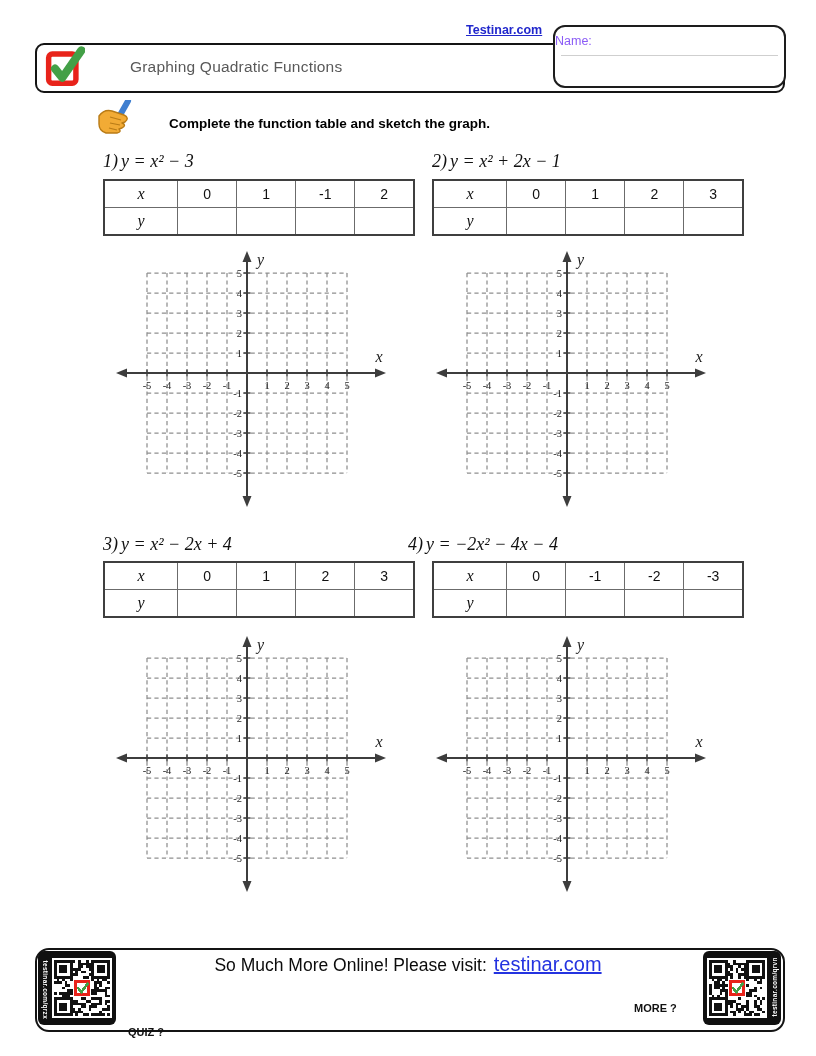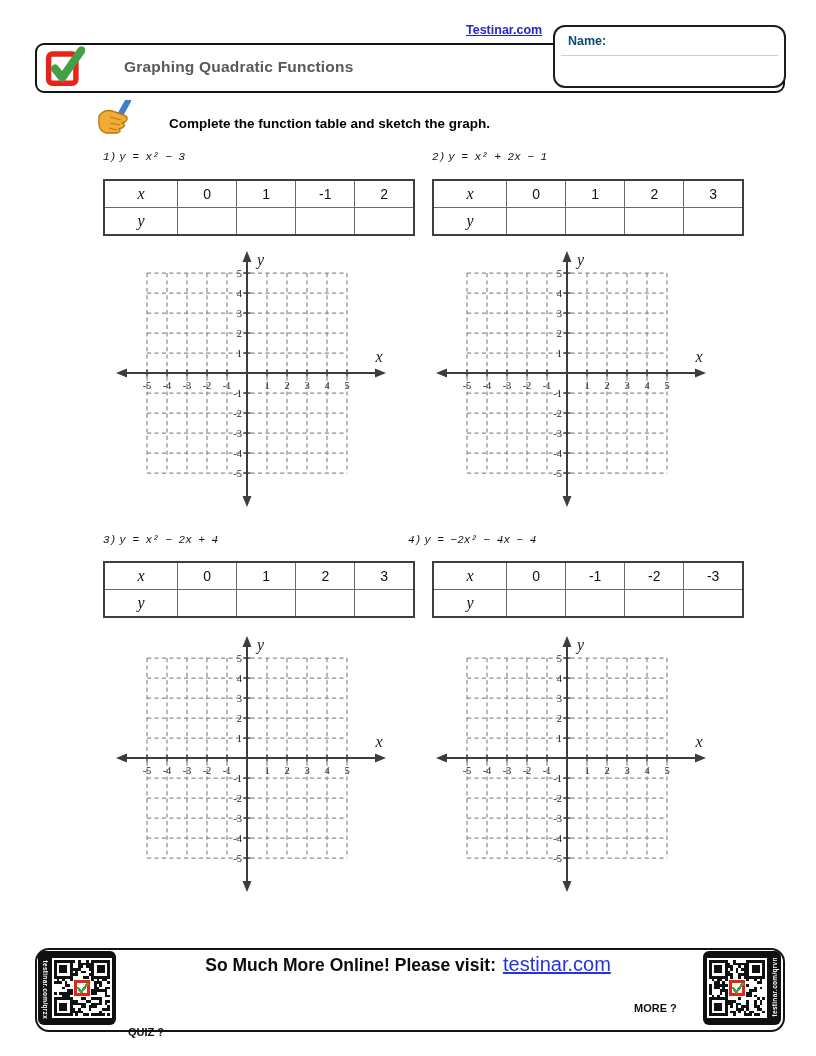--- a/index.html
+++ b/index.html
@@ -3,46 +3,46 @@
 <meta charset="utf-8">
 <style>
   html,body{margin:0;padding:0;}
   body{width:816px;height:1056px;position:relative;background:#ffffff;
        font-family:"Liberation Sans",sans-serif;overflow:hidden;}
   .abs{position:absolute;}
 
   
   .header-box{left:35px;top:43px;width:746px;height:46px;border:2.5px solid #141414;border-radius:9px;background:#fff;}
   .logo{left:45px;top:42px;width:40px;height:46px;z-index:3;}
-  .page-title{left:124px;top:43px;height:47px;line-height:47px;font-size:15.5px;font-weight:bold;color:#595959;letter-spacing:.2px;}
+  .page-title{left:130px;top:43px;height:47px;line-height:47px;font-size:15.5px;font-weight:normal;color:#595959;letter-spacing:.2px;}
   .top-link{left:466px;top:23px;font-size:12.5px;font-weight:bold;color:#2127cc;text-decoration:underline;cursor:pointer;}
   .namedate{left:553px;top:25px;width:229px;height:59px;background:#fff;border:2px solid #1d1d1d;border-radius:12px;z-index:2;}
-  .nd-row{height:28px;line-height:28px;padding-left:13px;font-size:12.5px;font-weight:700;color:#0c4a6e;}
+  .nd-row{height:28px;line-height:28px;font-size:12.5px;font-weight:400;color:#8b5cf6;}
   .nd-div{height:1px;background:#cfcfcf;margin:0 6px;}
 
   
   .pen-icon{left:97px;top:100px;width:42px;height:37px;}
   .instruction{left:138px;top:116px;font-size:13.5px;font-weight:bold;color:#000;margin-left:31px;}
 
   
-  .eq{font-family:Liberation Mono, monospace;font-style:italic;font-size:11px;color:#111;white-space:nowrap;}
+  .eq{font-family:Liberation Serif, serif;font-style:italic;font-size:18px;color:#111;white-space:nowrap;}
   .eq .num{margin-right:3px;}
   table.fn-table{border-collapse:collapse;width:312px;table-layout:fixed;background:#fff;
                  border:2px solid #3f3f3f;}
   table.fn-table td{border:1.5px solid #6b6b6b;height:24px;text-align:center;vertical-align:middle;
                     font-size:14px;color:#111;}
   table.fn-table td.varcell{width:70px;font-family:"Liberation Serif",serif;font-style:italic;font-size:16px;}
 
   
   .graph{width:284px;height:262px;}
 
   
   .footer-box{left:35px;top:948px;width:746px;height:80px;border:2.5px solid #141414;border-radius:14px;background:#fff;}
   .footer-msg{left:120px;top:953px;width:576px;text-align:center;white-space:nowrap;}
-  .footer-msg .msg{font-size:17.5px;font-weight:bold;color:#0b0b0b;}
+  .footer-msg .msg{font-size:17.5px;font-weight:normal;color:#0b0b0b;}
   .footer-msg .footer-link{font-size:20px;color:#2433e0;text-decoration:underline;margin-left:7px;cursor:pointer;}
   .small-label{font-size:11px;font-weight:bold;color:#111;}
   .quiz-label{left:121px;top:1026px;margin-left:7px;}
   .more-label{left:634px;top:1002px;width:60px;}
 
   .qr-box{width:78px;height:74px;background:#101010;border-radius:6px;display:flex;align-items:center;z-index:2;}
   .qr-left-box{left:38px;top:951px;justify-content:flex-end;padding-right:4px;box-sizing:border-box;}
   .qr-right-box{left:703px;top:951px;justify-content:flex-start;padding-left:4px;box-sizing:border-box;}
   .qr-white{background:#fff;padding:2px;line-height:0;}
   .qr-caption{position:absolute;font-size:6.5px;font-weight:bold;color:#fff;white-space:nowrap;

